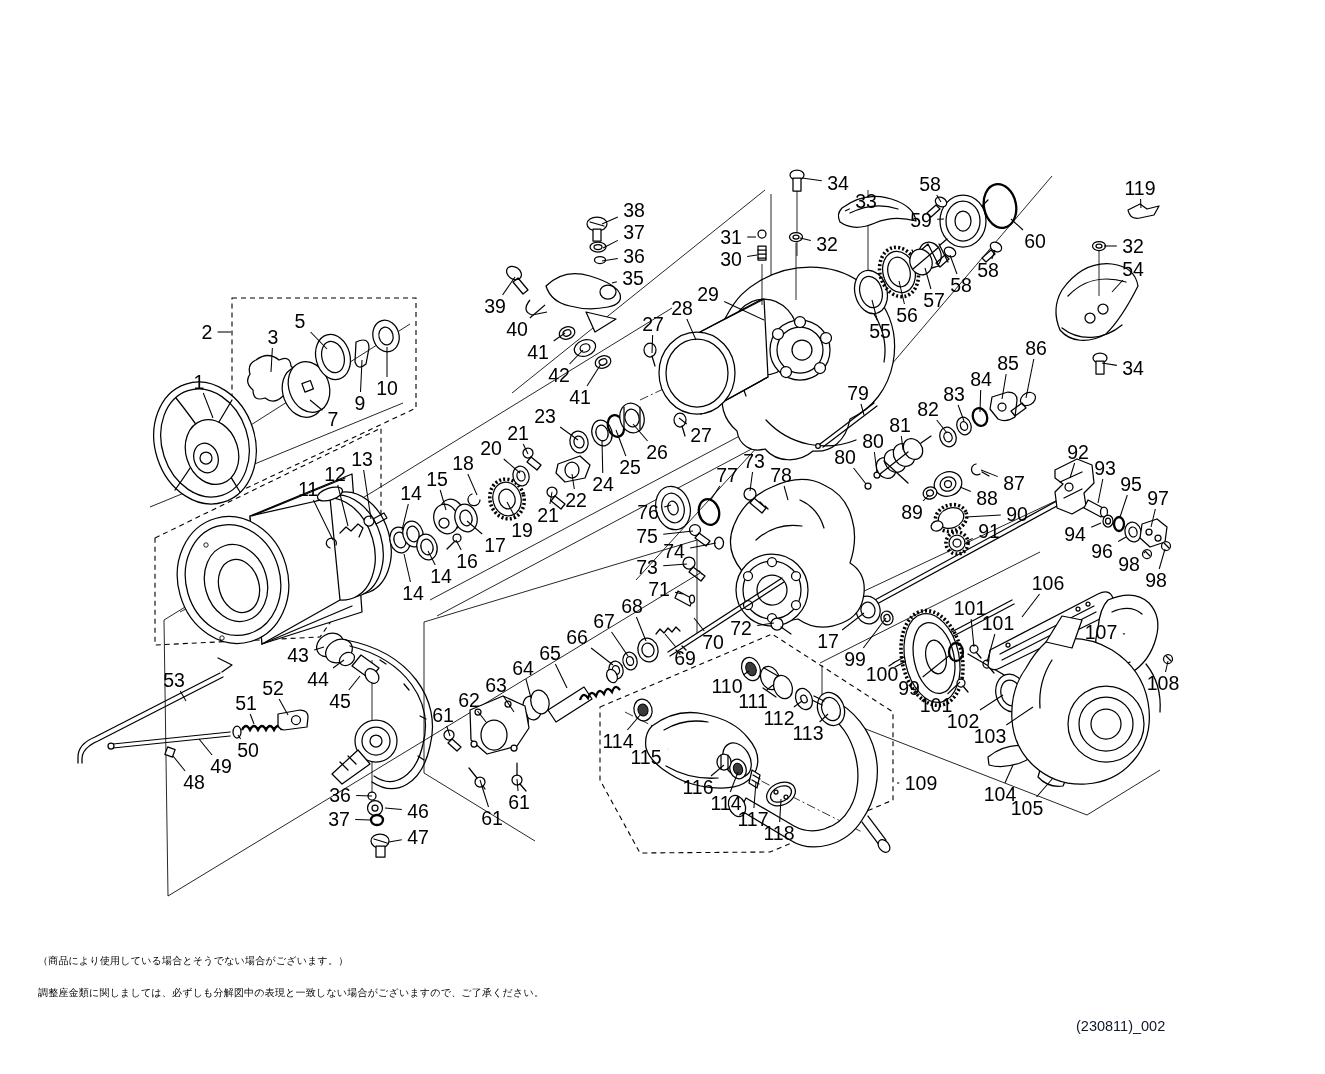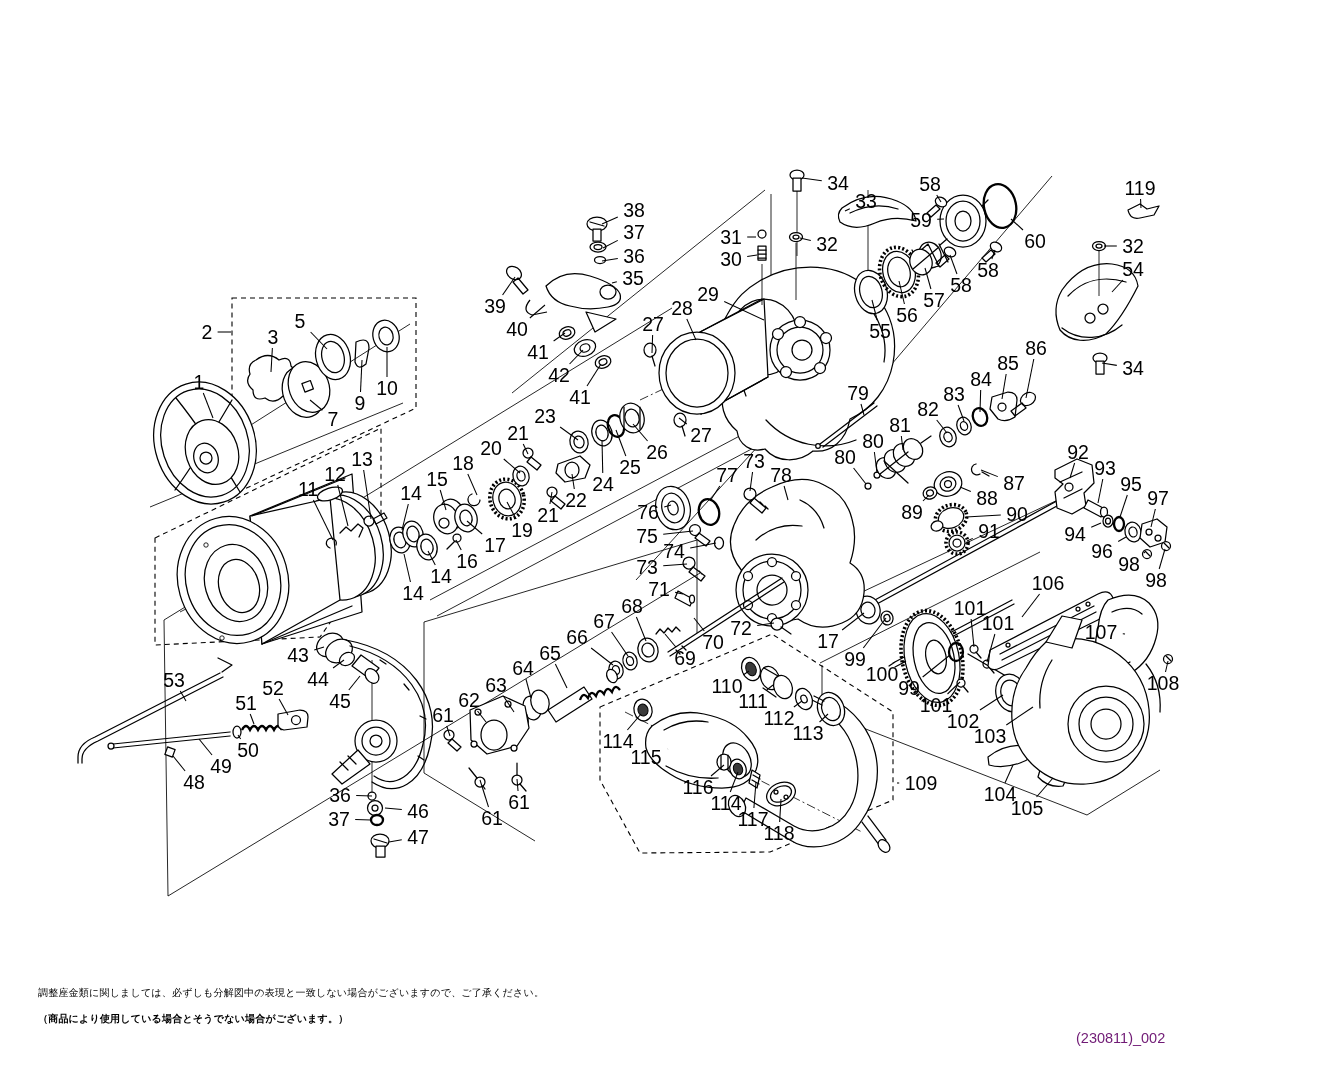--- a/index.html
+++ b/index.html
@@ -12,22 +12,22 @@
   .fd{fill:#3a3a3a;stroke:#000;stroke-width:1;}
   .thin{fill:none;stroke:#000;stroke-width:0.85;}
   .dash{fill:none;stroke:#000;stroke-width:1.1;stroke-dasharray:5 4;}
   .dd{fill:none;stroke:#000;stroke-width:0.8;stroke-dasharray:9 3 2 3;}
   .th2{fill:none;stroke:#000;stroke-width:2.3;}
   .teeth{fill:none;stroke:#000;stroke-width:3.6;stroke-dasharray:2 2.2;}
   .callout-text{font-family:"Liberation Sans",sans-serif;font-size:19.5px;fill:#000;}
   .leader{stroke:#000;stroke-width:1.05;fill:none;}
   .note{position:absolute;left:38px;color:#000;font-size:10px;font-weight:500;letter-spacing:0.2px;}
   .note1{top:986px;}
-  .note2{top:1012px;font-weight:bold;}
-  .doccode{position:absolute;top:1018px;left:1076px;font-size:14.5px;color:#701a75;margin-top:12px;}
+  .note2{top:954px;}
+  .doccode{position:absolute;top:1018px;left:1076px;font-size:14.5px;color:#0f172a;}
 </style>
 </head>
 <body>
 
 <div class="stage">
 
 <svg width="1325" height="1074" viewBox="0 0 1325 1074">
 
   <g>
     <path class="dash" d="M232,298 L416,298 L416,408 L232,495 Z"></path>

